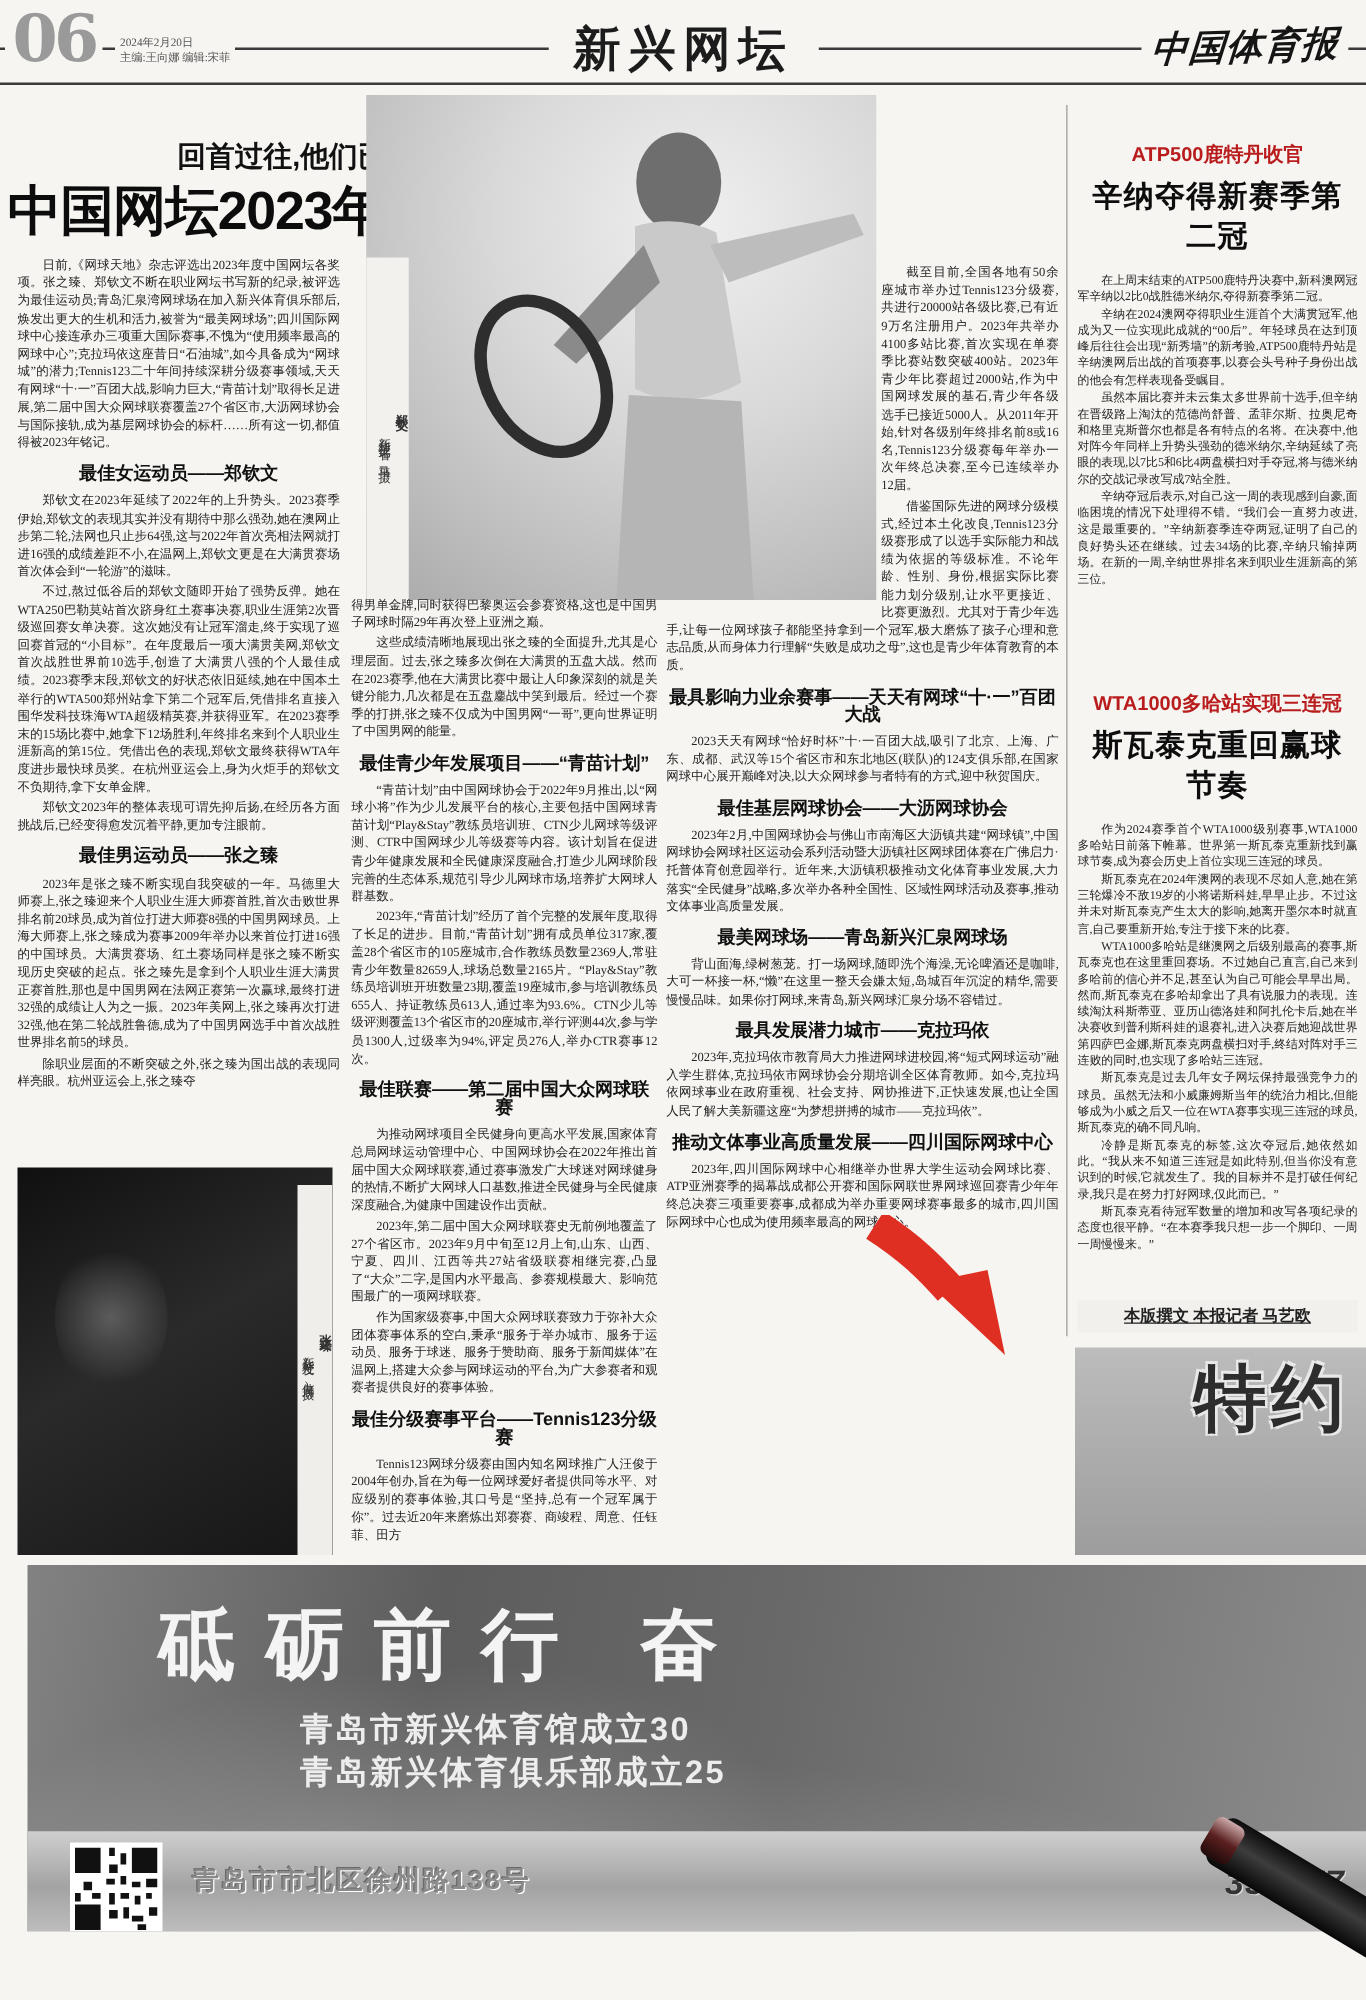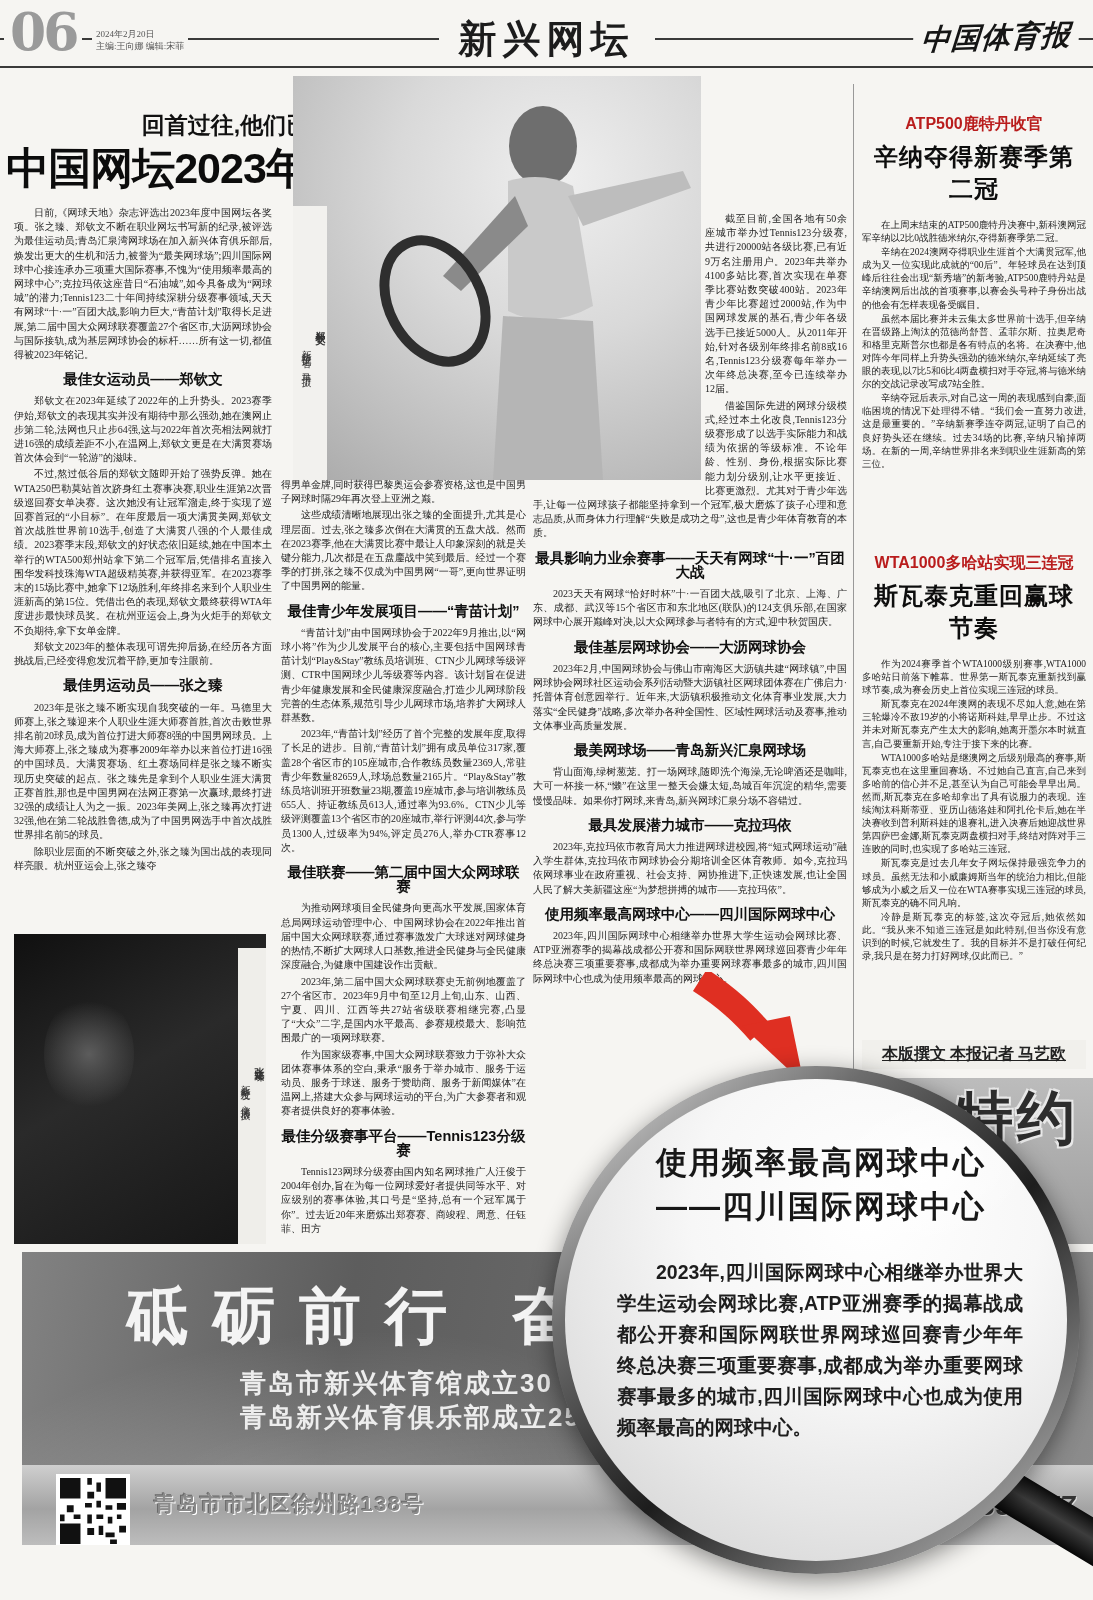--- a/index.html
+++ b/index.html
@@ -52,21 +52,21 @@
   #sidebar-rule{position:absolute;left:853px;top:84px;width:1px;height:985px;background:#999;}
   #sidebar{position:absolute;left:862px;top:80px;width:224px;}
   .sb-kicker{font-family:"Liberation Sans","DejaVu Sans",sans-serif;font-weight:900;font-size:16px;
              text-align:center;color:#b91c1c;margin:34px 0 6px 0;}
   .sb-head{font-size:24px;font-weight:900;text-align:center;letter-spacing:1px;color:#0d0d0d;margin:0 0 14px 0;}
   .sb-body{font-size:9.5px;line-height:13.1px;text-align:justify;color:#242424;overflow:hidden;}
   #sbA .sb-body{height:300px;}
   #sbB .sb-body{height:418px;}
   .sb-body p{margin:0 0 1px 0;text-indent:2em;}
   #byline{position:absolute;left:862px;top:1040px;width:224px;text-align:center;background:#f1f0ec;
-          font-size:16px;font-weight:700;padding:4px 0;}
+          font-size:13px;font-weight:700;padding:4px 0;}
   #byline span{text-decoration:underline;}
   
   #ad-teyue{position:absolute;left:860px;top:1078px;width:233px;height:166px;
             background:linear-gradient(180deg,#bcbcbc,#9d9d9d);overflow:hidden;}
   #ad-teyue .big{position:absolute;right:14px;top:2px;font-family:"Liberation Sans",sans-serif;
             font-weight:900;font-size:58px;color:#2d2d2d;letter-spacing:4px;
             text-shadow:2px 2px 0 #e8e8e8,-2px -2px 0 #e8e8e8,2px -2px 0 #e8e8e8,-2px 2px 0 #e8e8e8;}
   
   #banner{position:absolute;left:10px;top:1252px;width:1073px;height:293px;overflow:hidden;
           background:linear-gradient(100deg,#828282 0%,#5d5d5d 30%,#696969 55%,#8d8d8d 100%);margin-left:12px;}
@@ -171,21 +171,21 @@
       <p class="body">截至目前,全国各地有50余座城市举办过Tennis123分级赛,共进行20000站各级比赛,已有近9万名注册用户。2023年共举办4100多站比赛,首次实现在单赛季比赛站数突破400站。2023年青少年比赛超过2000站,作为中国网球发展的基石,青少年各级选手已接近5000人。从2011年开始,针对各级别年终排名前8或16名,Tennis123分级赛每年举办一次年终总决赛,至今已连续举办12届。</p>
       <p class="body">借鉴国际先进的网球分级模式,经过本土化改良,Tennis123分级赛形成了以选手实际能力和战绩为依据的等级标准。不论年龄、性别、身份,根据实际比赛能力划分级别,让水平更接近、比赛更激烈。尤其对于青少年选手,让每一位网球孩子都能坚持拿到一个冠军,极大磨炼了孩子心理和意志品质,从而身体力行理解“失败是成功之母”,这也是青少年体育教育的本质。</p>
       <h3 class="colhead">最具影响力业余赛事——天天有网球“十·一”百团大战</h3>
       <p class="body">2023天天有网球“恰好时杯”十·一百团大战,吸引了北京、上海、广东、成都、武汉等15个省区市和东北地区(联队)的124支俱乐部,在国家网球中心展开巅峰对决,以大众网球参与者特有的方式,迎中秋贺国庆。</p>
       <h3 class="colhead">最佳基层网球协会——大沥网球协会</h3>
       <p class="body">2023年2月,中国网球协会与佛山市南海区大沥镇共建“网球镇”,中国网球协会网球社区运动会系列活动暨大沥镇社区网球团体赛在广佛启力·托普体育创意园举行。近年来,大沥镇积极推动文化体育事业发展,大力落实“全民健身”战略,多次举办各种全国性、区域性网球活动及赛事,推动文体事业高质量发展。</p>
       <h3 class="colhead">最美网球场——青岛新兴汇泉网球场</h3>
       <p class="body">背山面海,绿树葱茏。打一场网球,随即洗个海澡,无论啤酒还是咖啡,大可一杯接一杯,“懒”在这里一整天会嫌太短,岛城百年沉淀的精华,需要慢慢品味。如果你打网球,来青岛,新兴网球汇泉分场不容错过。</p>
       <h3 class="colhead">最具发展潜力城市——克拉玛依</h3>
       <p class="body">2023年,克拉玛依市教育局大力推进网球进校园,将“短式网球运动”融入学生群体,克拉玛依市网球协会分期培训全区体育教师。如今,克拉玛依网球事业在政府重视、社会支持、网协推进下,正快速发展,也让全国人民了解大美新疆这座“为梦想拼搏的城市——克拉玛依”。</p>
-      <h3 class="colhead">使用频率最高网球中心——四川国际网球中心</h3>
+      <h3 class="colhead">推动文体事业高质量发展——四川国际网球中心</h3>
       <p class="body">2023年,四川国际网球中心相继举办世界大学生运动会网球比赛、ATP亚洲赛季的揭幕战成都公开赛和国际网联世界网球巡回赛青少年年终总决赛三项重要赛事,成都成为举办重要网球赛事最多的城市,四川国际网球中心也成为使用频率最高的网球中心。</p>
     </div>
 
   <div id="photo2">
     <div class="vcap" id="photo2-cap">
       <span class="who">张之臻</span>
       <span>新华社发(储晨摄)</span>
     </div>
   </div>
 
@@ -203,20 +203,21 @@
     </div>
     <div id="sbB">
       <div class="sb-kicker">WTA1000多哈站实现三连冠</div>
       <div class="sb-head">斯瓦泰克重回赢球节奏</div>
       <div class="sb-body" id="sbB-body">
           <p>作为2024赛季首个WTA1000级别赛事,WTA1000多哈站日前落下帷幕。世界第一斯瓦泰克重新找到赢球节奏,成为赛会历史上首位实现三连冠的球员。</p>
           <p>斯瓦泰克在2024年澳网的表现不尽如人意,她在第三轮爆冷不敌19岁的小将诺斯科娃,早早止步。不过这并未对斯瓦泰克产生太大的影响,她离开墨尔本时就直言,自己要重新开始,专注于接下来的比赛。</p>
           <p>WTA1000多哈站是继澳网之后级别最高的赛事,斯瓦泰克也在这里重回赛场。不过她自己直言,自己来到多哈前的信心并不足,甚至认为自己可能会早早出局。然而,斯瓦泰克在多哈却拿出了具有说服力的表现。连续淘汰科斯蒂亚、亚历山德洛娃和阿扎伦卡后,她在半决赛收到普利斯科娃的退赛礼,进入决赛后她迎战世界第四萨巴金娜,斯瓦泰克两盘横扫对手,终结对阵对手三连败的同时,也实现了多哈站三连冠。</p>
           <p>斯瓦泰克是过去几年女子网坛保持最强竞争力的球员。虽然无法和小威廉姆斯当年的统治力相比,但能够成为小威之后又一位在WTA赛事实现三连冠的球员,斯瓦泰克的确不同凡响。</p>
           <p>冷静是斯瓦泰克的标签,这次夺冠后,她依然如此。“我从来不知道三连冠是如此特别,但当你没有意识到的时候,它就发生了。我的目标并不是打破任何纪录,我只是在努力打好网球,仅此而已。”</p>
+          <p>斯瓦泰克看待冠军数量的增加和改写各项纪录的态度也很平静。“在本赛季我只想一步一个脚印、一周一周慢慢来。”</p>
         </div>
     </div>
   </div>
   <div id="byline"><span>本版撰文  本报记者  马艺欧</span></div>
 
   <div id="ad-teyue">
     <div class="big">特约</div>
   </div>
 
   <div id="arrow">
@@ -236,27 +237,17 @@
     <div id="qr">
       <svg viewBox="0 0 29 29" width="66" height="66">
         <rect width="29" height="29" fill="#fff"></rect>
         <path fill="#111" d="M0 0h9v9H0zM2 2h5v5H2zM20 0h9v9h-9zM22 2h5v5h-5zM0 20h9v9H0zM2 22h5v5H2zM12 0h2v3h-2zM16 2h2v4h-2zM12 6h3v3h-3zM11 11h3v2h-3zM16 10h2v3h-2zM20 12h3v2h-3zM25 11h4v3h-4zM12 16h2v4h-2zM16 16h3v2h-3zM21 17h2v3h-2zM25 16h2v2h-2zM12 22h3v3h-3zM17 21h2v4h-2zM20 24h4v2h-4zM26 21h3v3h-3zM22 27h3v2h-3zM3 12h3v3H3zM0 16h2v3H0zM6 16h3v2H6z"></path>
       </svg>
     </div>
     <div id="addr">青岛市市北区徐州路138号</div>
     <div id="phone">336777</div>
   </div>
 
-  <div id="mag">
-    <div id="mag-glass">
-      <div id="mag-glare"></div>
-      <div id="mag-title">
-        <div>使用频率最高网球中心</div>
-        <div>——四川国际网球中心</div>
-      </div>
-      <div id="mag-body">2023年,四川国际网球中心相继举办世界大学生运动会网球比赛,ATP亚洲赛季的揭幕战成都公开赛和国际网联世界网球巡回赛青少年年终总决赛三项重要赛事,成都成为举办重要网球赛事最多的城市,四川国际网球中心也成为使用频率最高的网球中心。</div>
-    </div>
-  </div>
   <div id="mag-handle">
     <div id="mag-ferrule"></div>
   </div>
 
 </div>
 
 </body></html>

